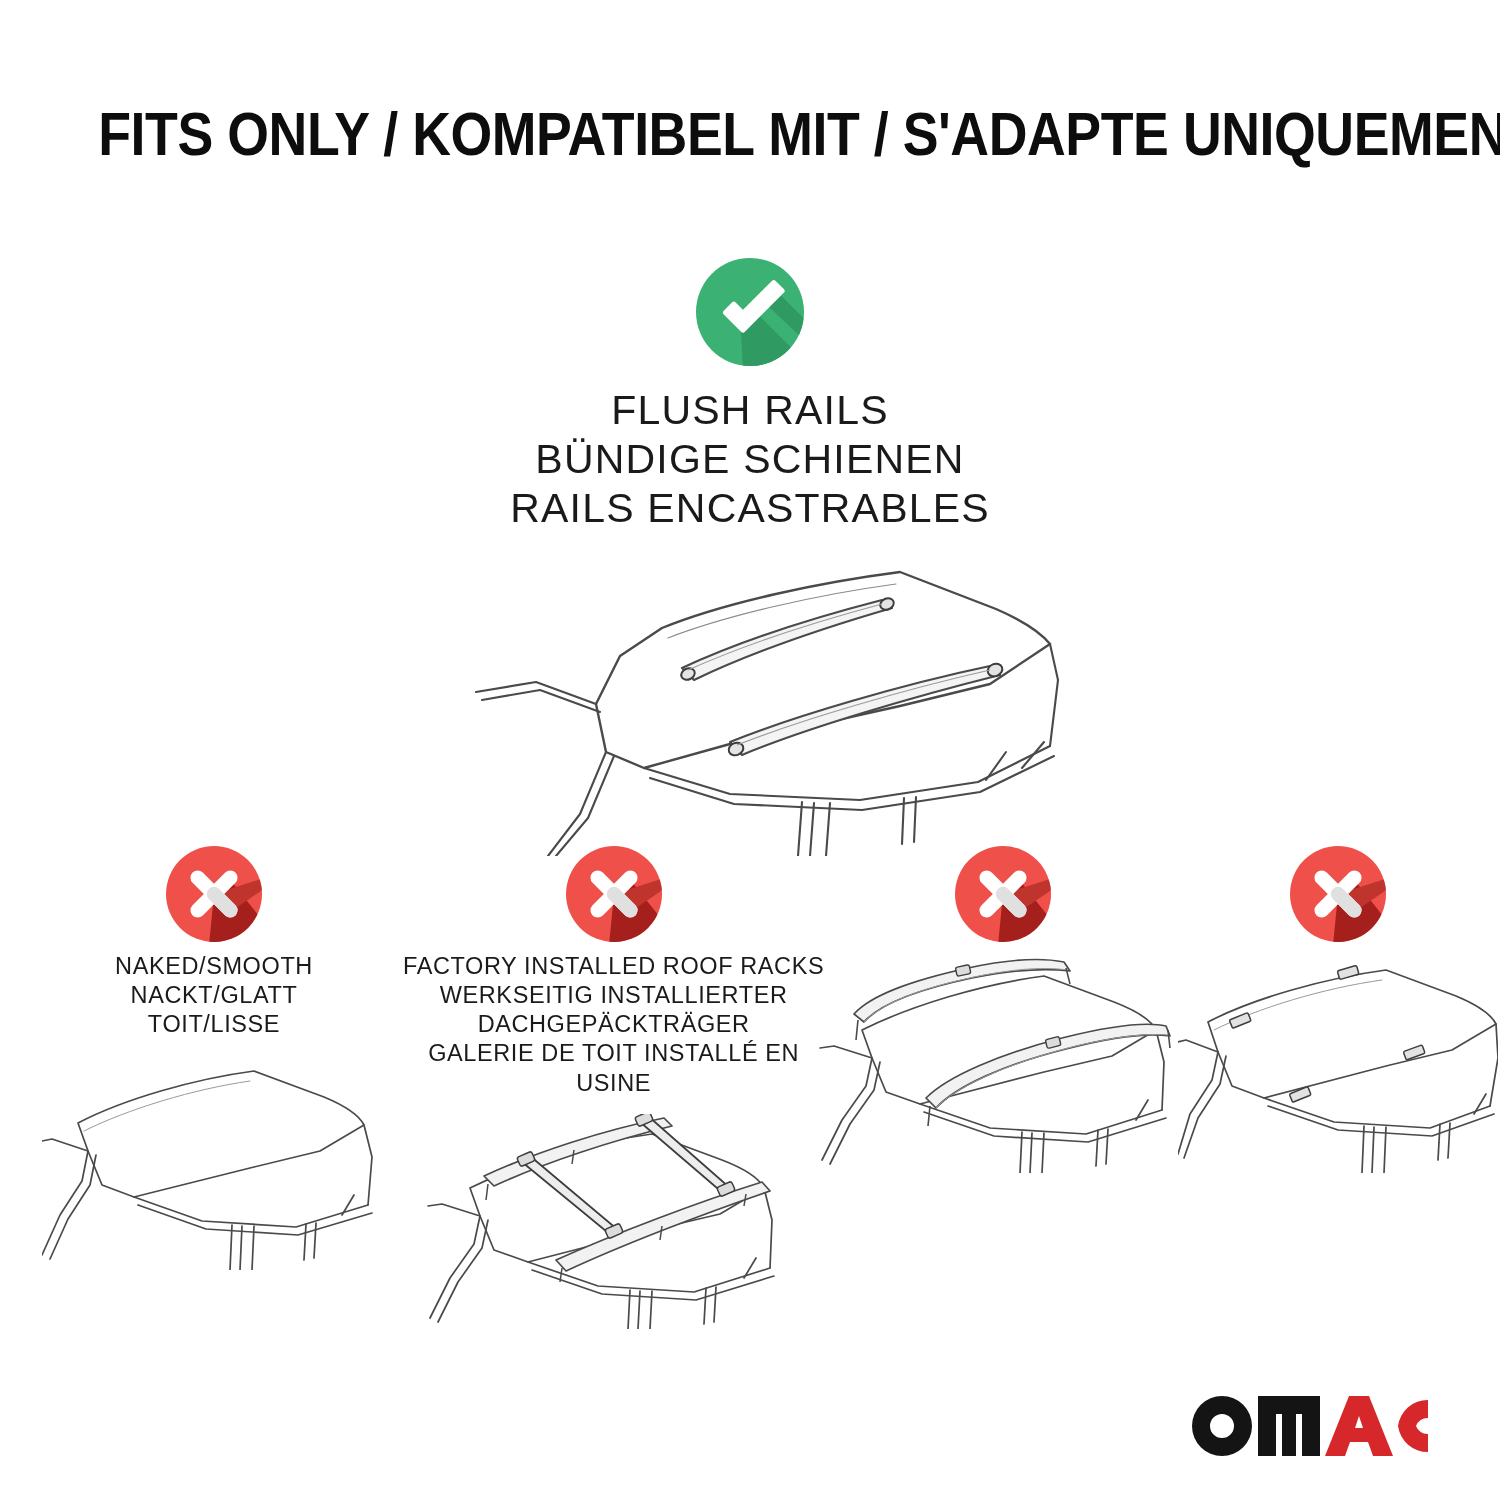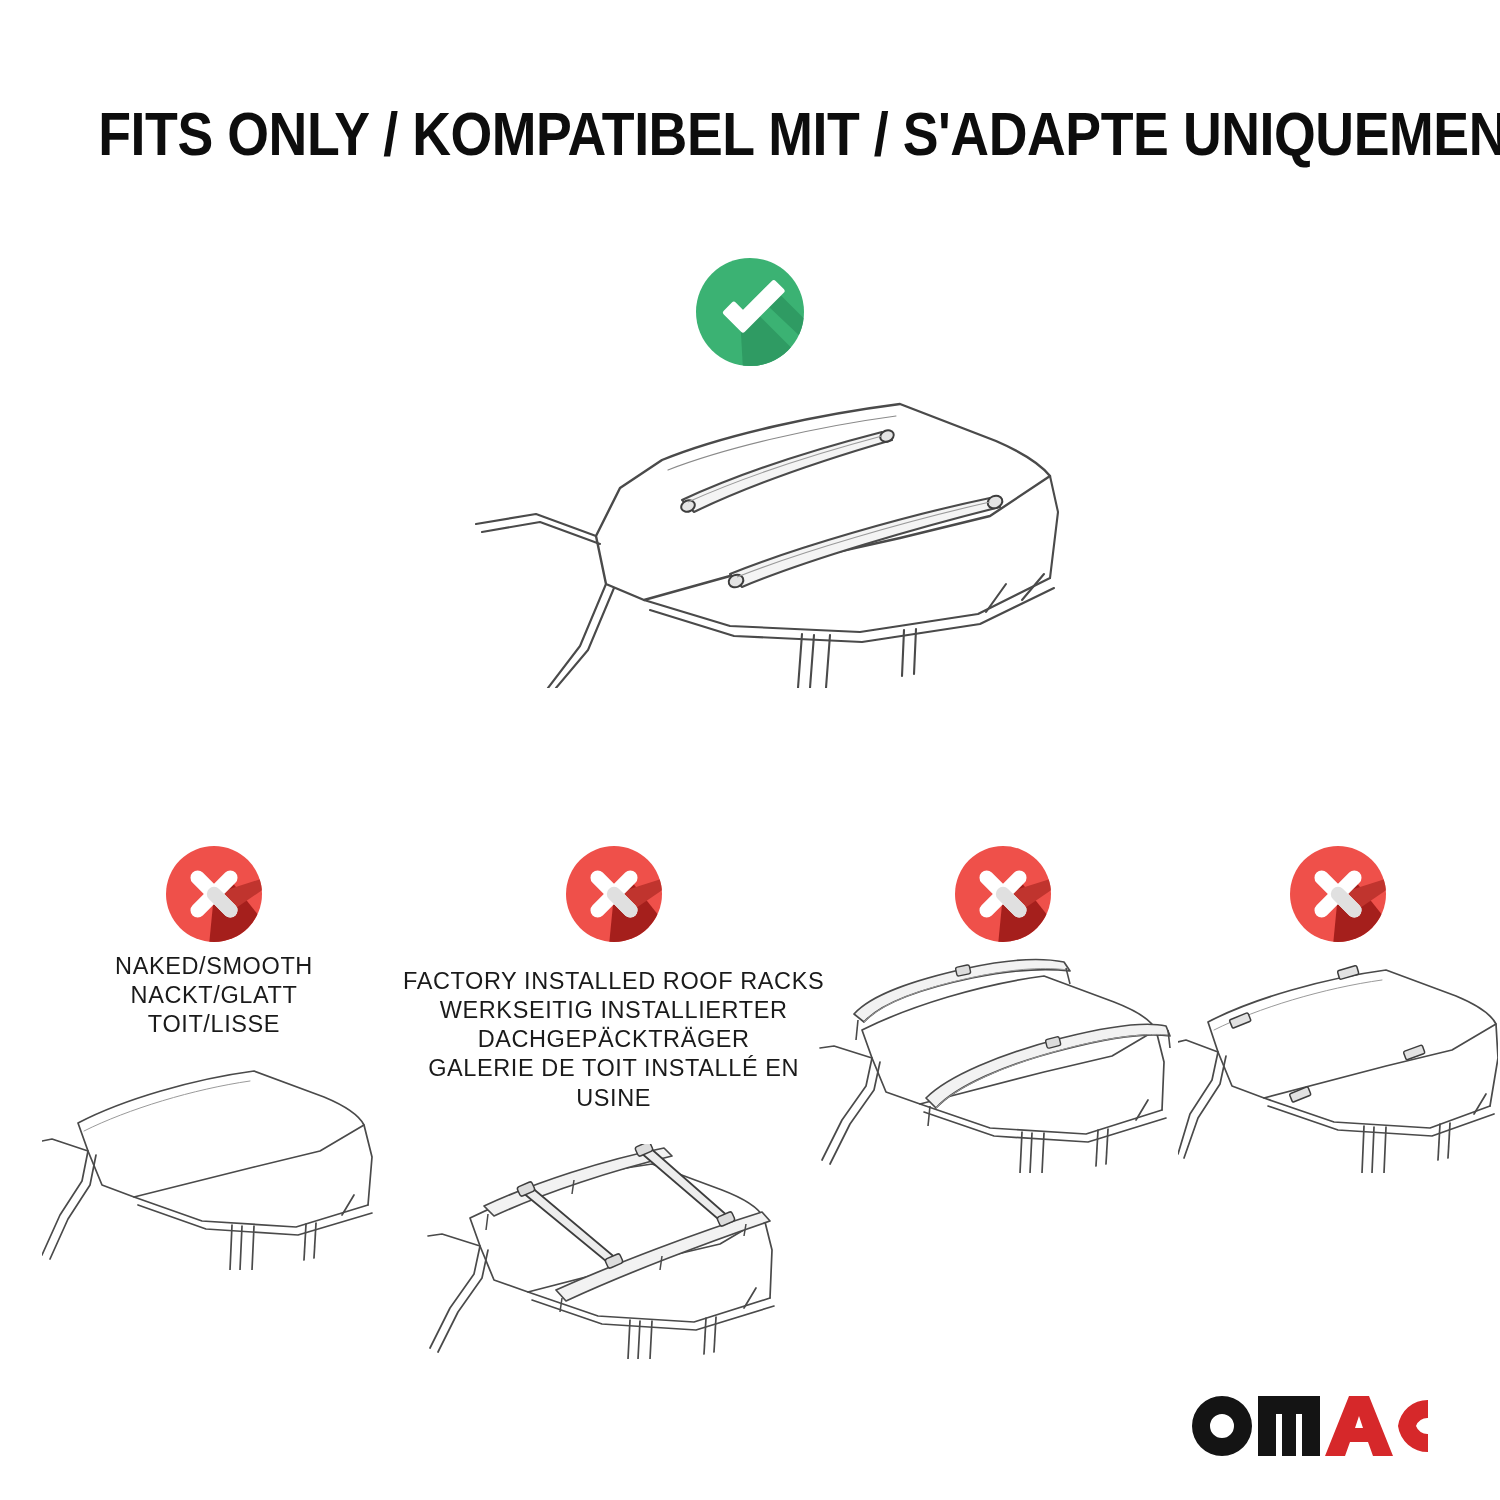--- a/index.html
+++ b/index.html
@@ -73,21 +73,21 @@
     padding:0 18px;
     margin-left:16px;
   }
   .nf-cell{
     display:flex;
     flex-direction:column;
     align-items:center;
     box-sizing:border-box;
   }
   .nf-c0{width:360px;}
-  .nf-c1{width:430px;gap:15px;}
+  .nf-c1{width:430px;}
   .nf-c2{width:340px;}
   .nf-c3{width:320px;}
 
   .badge-x{
     width:96px;height:96px;
     display:block;
   }
   .nf-caption{
     margin-top:10px;
     font-size:23.5px;
@@ -130,20 +130,23 @@
         </clipPath>
     </defs>
     <circle cx="50" cy="50" r="50" fill="#3bb273"></circle>
     <g clip-path="url(#ckClip)">
       <polygon points="41,58 52,47 100,95 100,112 44,112" fill="#2f9b63"></polygon>
       <polygon points="74,30 100,56 100,76 63,41" fill="#2f9b63"></polygon>
     </g>
     <path d="M27.5,50.5 L35,43 L43.5,51.5 L72,23 L79.5,30.5 L43.5,66.5 Z" fill="#ffffff" stroke="#ffffff" stroke-width="5" stroke-linejoin="round"></path>
   </svg>
 
+  <div class="hero-caption">FLUSH RAILS
+BÜNDIGE SCHIENEN
+RAILS ENCASTRABLES</div>
 
   <svg class="hero-art" viewBox="0 0 640 300">
     <g fill="none" stroke="#4a4a4a" stroke-width="2.1" stroke-linecap="round" stroke-linejoin="round">
 
       <path d="M232,72 C296,46 392,26 470,16 L566,53 C596,66 612,78 620,88
                L560,128 L470,150 L300,188 L214,212 L176,196 L166,148 L190,100 Z" stroke-width="2.4"></path>
 
       <path d="M176,196 L150,258 L118,300"></path>
       <path d="M184,200 L158,262 L126,300"></path>
 

